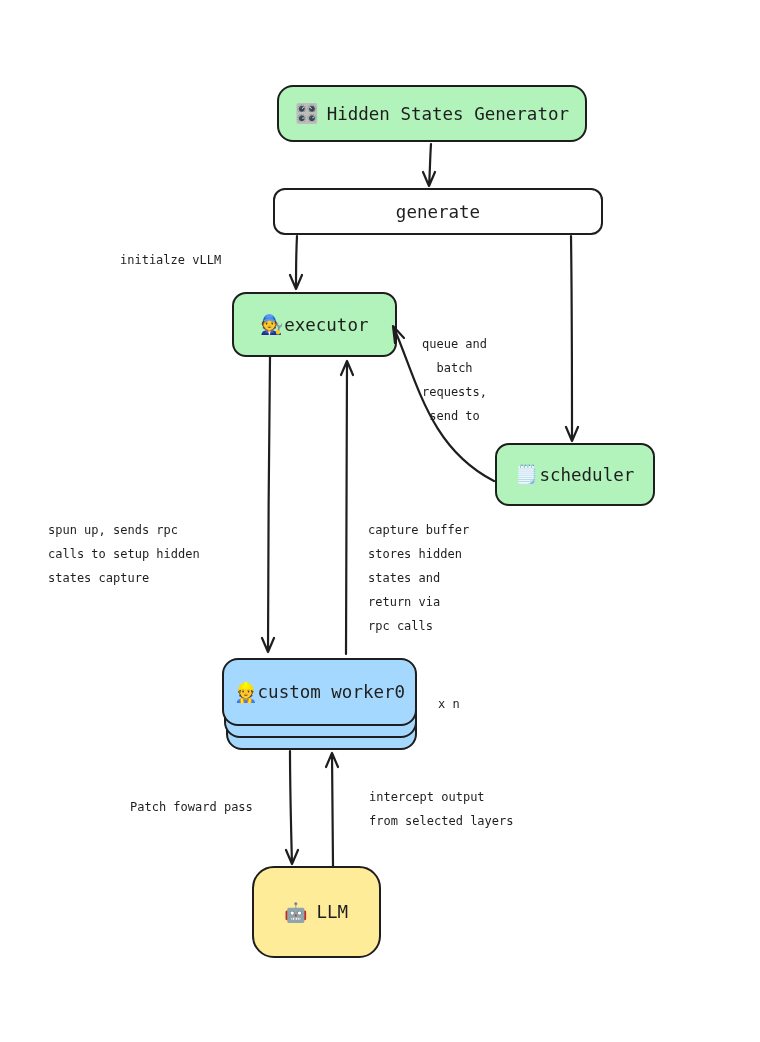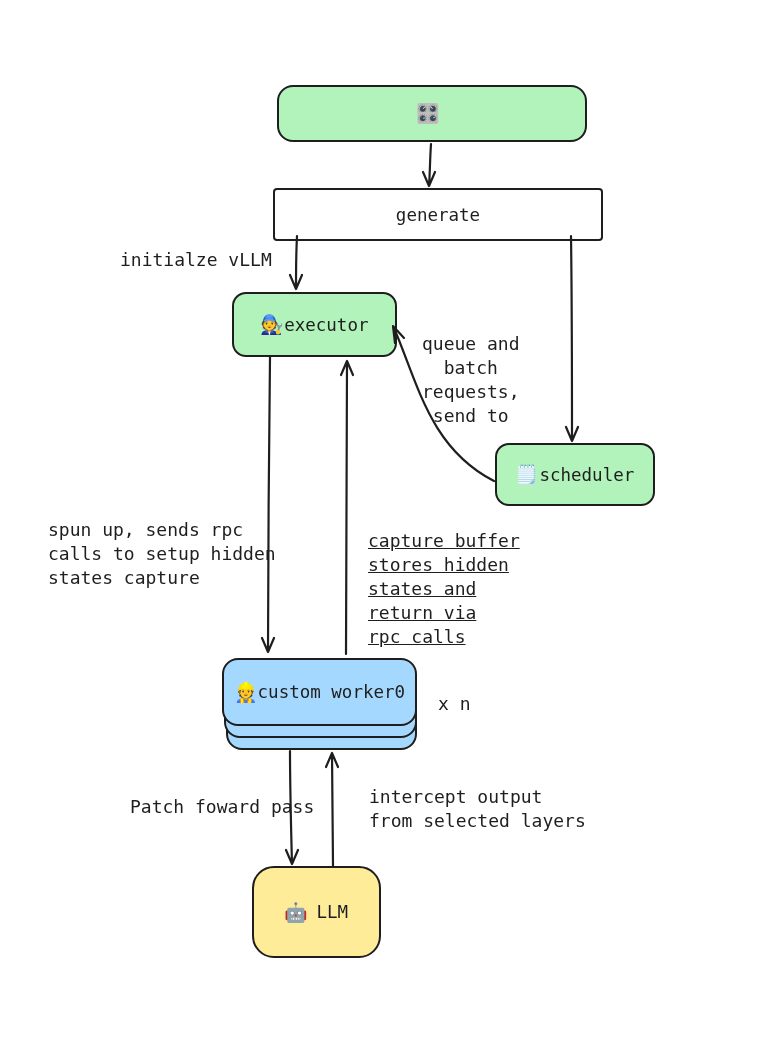--- a/index.html
+++ b/index.html
@@ -22,40 +22,40 @@
     white-space:nowrap;
   }
   .node .icon{font-size:19px;line-height:1;}
   .gap .icon{margin-right:8px;}
   .green{background:#b2f2bb;}
   .blue{background:#a5d8ff;}
   .yellow{background:#ffec99;}
   .white{background:#ffffff;}
 
   .generator{left:277px;top:85px;width:310px;height:57px;border-radius:16px;}
-  .generate{left:273px;top:188px;width:330px;height:53px;border-radius:4px;}
+  .generate{left:273px;top:188px;width:330px;height:47px;border-radius:12px;}
   .executor{left:232px;top:292px;width:165px;height:65px;border-radius:14px;}
   .scheduler{left:495px;top:443px;width:160px;height:63px;border-radius:14px;}
   .worker{left:222px;top:658px;width:195px;height:68px;border-radius:16px;z-index:2;}
   .worker-l2{left:224px;top:670px;width:193px;height:68px;border-radius:16px;z-index:1;}
   .worker-l3{left:226px;top:682px;width:191px;height:68px;border-radius:16px;z-index:0;}
   .llm{left:252px;top:866px;width:129px;height:92px;border-radius:22px;}
 
   .ann{
     position:absolute;
-    font-size:18px;
+    font-size:12px;
     line-height:24px;
     white-space:pre-line;
     z-index:2;
   }
   .a-init{left:120px;top:248px;}
   .a-make{left:580px;top:284px;}
   .a-queue{left:422px;top:332px;text-align:center;}
   .a-spun{left:48px;top:518px;}
-  .a-capture{left:368px;top:529px;text-decoration:underline;}
+  .a-capture{left:368px;top:518px;}
   .a-xn{left:438px;top:692px;}
   .a-patch{left:82px;top:795px;margin-left:48px;}
   .a-intercept{left:369px;top:785px;}
 </style>
 </head>
 <body>
 
 <div class="canvas">
 
   <svg class="arrows" viewBox="0 0 760 1042" fill="none" stroke="#1e1e1e" stroke-width="2.2" stroke-linecap="round" stroke-linejoin="round">
@@ -64,20 +64,21 @@
     <path d="M 571 236 C 572 305, 572 372, 572 441 M 566 427 L 572 441 L 578 427"></path>
     <path d="M 494 481 C 430 448, 418 384, 394 328 M 395 343 L 393 326 L 404 338"></path>
     <path d="M 270 357 C 269 455, 268 554, 268 652 M 262 638 L 268 652 L 274 638"></path>
     <path d="M 346 654 C 346 556, 347 459, 347 361 M 341 375 L 347 361 L 353 375"></path>
     <path d="M 290 751 C 290 789, 291 826, 292 864 M 286 850 L 292 864 L 298 850"></path>
     <path d="M 333 866 C 333 828, 332 791, 332 753 M 326 767 L 332 753 L 338 767"></path>
   </svg>
 
   <div class="node green gap generator">
     <span class="icon">🎛️</span>
+    <span>Hidden States Generator</span>
   </div>
 
   <div class="node white generate">
     <span>generate</span>
   </div>
 
   <div class="node green executor">
     <span class="icon">🧑‍🔧</span>
     <span>executor</span>
   </div>

